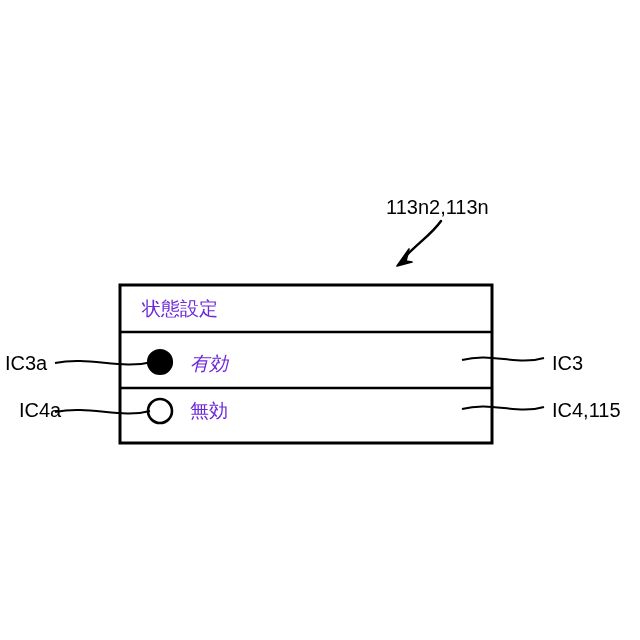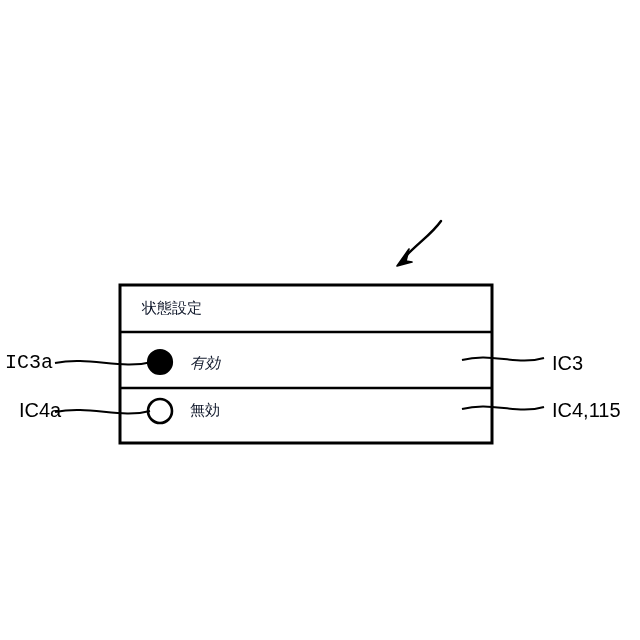--- a/index.html
+++ b/index.html
@@ -31,40 +31,39 @@
     color: #000000;
     white-space: nowrap;
   }
   #ref-top {
     left: 386px;
     top: 197px;
   }
   #ref-left-1 {
     left: 5px;
     top: 353px;
-    font-family: Liberation Mono, monospace;
   }
   #ref-left-2 {
     left: 19px;
     top: 400px;
   }
   #ref-right-1 {
     left: 552px;
     top: 353px;
   }
   #ref-right-2 {
     left: 552px;
     top: 400px;
   }
   .panel-text {
     position: absolute;
     font-family: "DejaVu Sans", "Liberation Sans", sans-serif;
-    font-size: 15px;
+    font-size: 19px;
     line-height: 21px;
-    color: #0f172a;
+    color: #6d28d9;
     white-space: nowrap;
   }
   #panel-header-text {
     left: 142px;
     top: 298px;
   }
   #option-label-1 {
     left: 190px;
     top: 353px;
     font-style: italic;
@@ -98,20 +97,21 @@
 
     <path d="M 55 363 C 90 356 120 370 152 362" fill="none" stroke="#000000" stroke-width="2"></path>
 
     <path d="M 55 412 C 90 405 120 419 150 411" fill="none" stroke="#000000" stroke-width="2"></path>
 
     <path d="M 462 360 C 492 352 516 366 544 358" fill="none" stroke="#000000" stroke-width="2"></path>
 
     <path d="M 462 409 C 492 401 516 415 544 407" fill="none" stroke="#000000" stroke-width="2"></path>
   </svg>
 
+  <div class="ref-label" id="ref-top">113n2,113n</div>
 
   <div class="panel-text" id="panel-header-text">状態設定</div>
 
   <div class="panel-text" id="option-label-1">有効</div>
 
   <div class="panel-text" id="option-label-2">無効</div>
 
   <div class="ref-label" id="ref-left-1">IC3a</div>
 
   <div class="ref-label" id="ref-left-2">IC4a</div>

